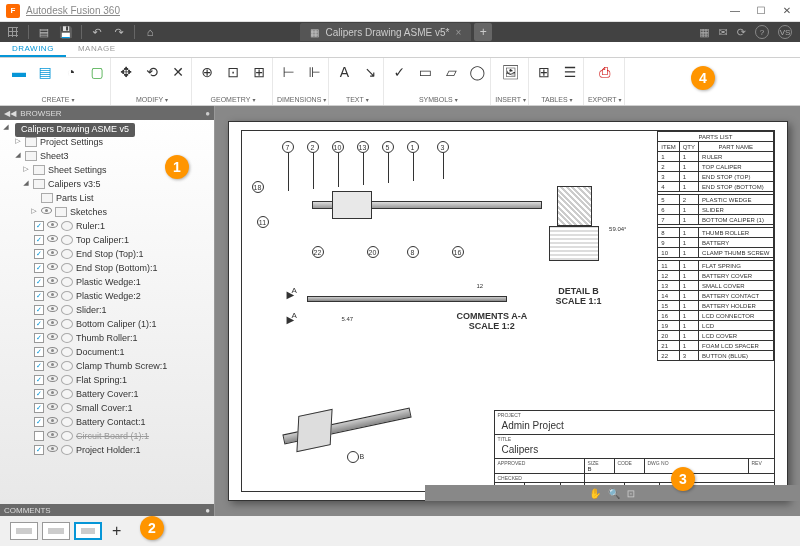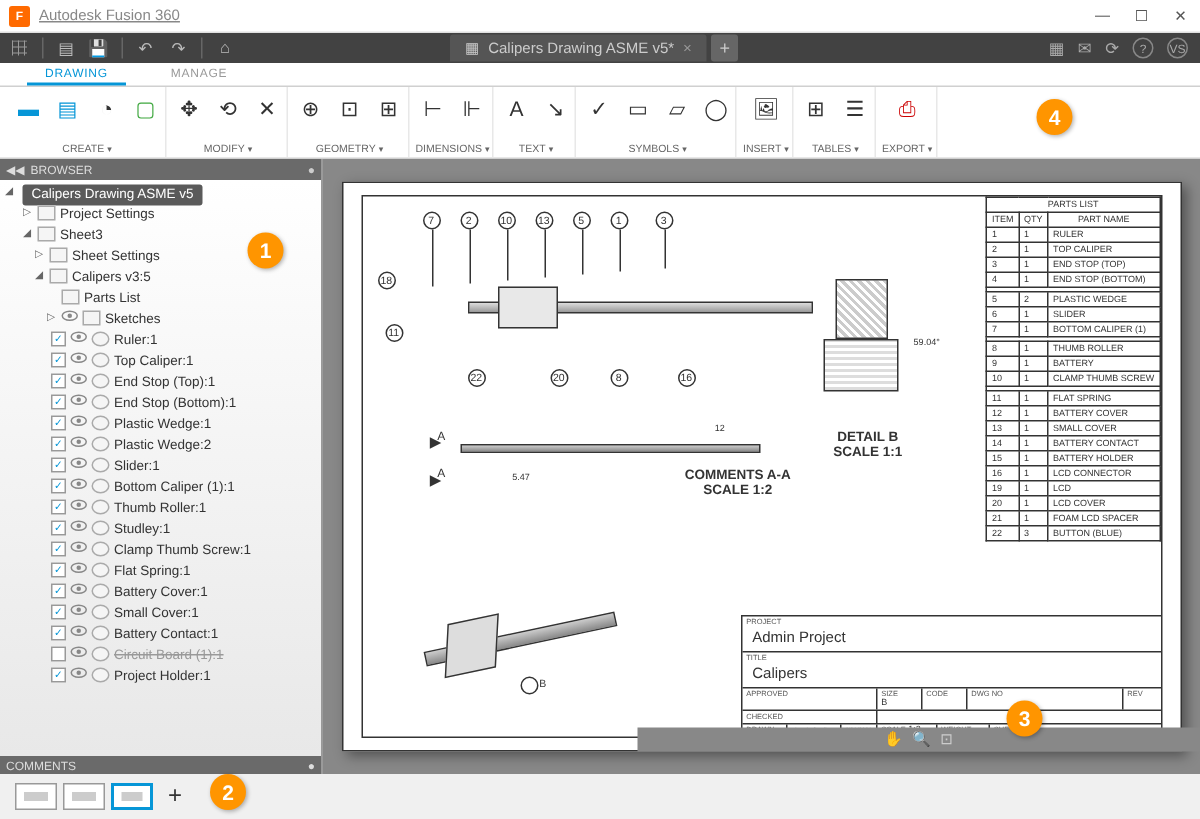--- a/index.html
+++ b/index.html
@@ -13,21 +13,21 @@
 .toolbar1 .tb-icon { width: 14px; height: 14px; color: #bbb; font-size: 11px; display: flex; align-items: center; justify-content: center; }
 .toolbar1 .grid { display: inline-block; width: 10px; height: 10px; background: linear-gradient(#999 1px, transparent 1px) 0 0/4px 4px, linear-gradient(90deg,#999 1px, transparent 1px) 0 0/4px 4px; }
 .toolbar1 .sep { width: 1px; height: 14px; background: #666; }
 .tab-strip { position: absolute; left: 300px; top: 22px; display: flex; align-items: center; height: 20px; }
 .doc-tab { background: #555; color: #ccc; padding: 2px 10px; display: flex; align-items: center; gap: 6px; font-size: 10px; border-radius: 2px 2px 0 0; height: 18px; }
 .doc-tab .x { color: #999; font-size: 10px; }
 .new-tab { width: 18px; height: 18px; background: #666; color: #ccc; display: flex; align-items: center; justify-content: center; margin-left: 3px; border-radius: 2px; font-size: 12px; }
 .right-icons { position: absolute; right: 8px; top: 23px; display: flex; gap: 9px; align-items: center; color: #aaa; font-size: 11px; height: 18px; }
 .right-icons .ic { width: 14px; height: 14px; border: 1px solid #888; border-radius: 50%; display: flex; align-items: center; justify-content: center; font-size: 8px; }
 .workspace-tabs { height: 16px; background: #fff; display: flex; border-bottom: 1px solid #d0d0d0; }
-.ws-tab { padding: 2px 12px 0; font-size: 8px; color: #999; letter-spacing: 0.5px; margin-left: 18px; }
+.ws-tab { padding: 2px 12px 0; font-size: 8px; color: #999; letter-spacing: 0.5px; }
 .ws-tab.active { color: #0696d7; border-bottom: 2px solid #0696d7; }
 .ribbon { height: 48px; background: #fff; display: flex; align-items: center; padding: 0 6px; border-bottom: 1px solid #d0d0d0; gap: 2px; }
 .rb-group { display: flex; flex-direction: column; align-items: center; padding: 0 2px; border-right: 1px solid #e8e8e8; height: 100%; justify-content: space-between; }
 .rb-icons { display: flex; gap: 4px; padding-top: 3px; }
 .rb-icon { width: 22px; height: 22px; display: flex; align-items: center; justify-content: center; font-size: 14px; }
 .rb-label { font-size: 7px; color: #666; padding-bottom: 2px; display: flex; align-items: center; gap: 2px; }
 .rb-label::after { content: '▾'; font-size: 6px; }
 .main { position: absolute; top: 106px; bottom: 30px; left: 0; right: 0; display: flex; background: #888; }
 .browser { width: 215px; background: #fff; display: flex; flex-direction: column; border-right: 1px solid #999; }
 .browser-header { height: 14px; background: #6a6a6a; color: #ddd; font-size: 8px; display: flex; align-items: center; padding: 0 4px; gap: 4px; }
@@ -289,21 +289,21 @@
           <div class="tree-item l4">
             <span class="check">✓</span>
             <span class="eye"></span>
             <span class="icon node"></span>
             <span>Thumb Roller:1</span>
           </div>
           <div class="tree-item l4">
             <span class="check">✓</span>
             <span class="eye"></span>
             <span class="icon node"></span>
-            <span>Studley:1</span>
+            <span>Document:1</span>
           </div>
           <div class="tree-item l4">
             <span class="check">✓</span>
             <span class="eye"></span>
             <span class="icon node"></span>
             <span>Clamp Thumb Screw:1</span>
           </div>
           <div class="tree-item l4">
             <span class="check">✓</span>
             <span class="eye"></span>

